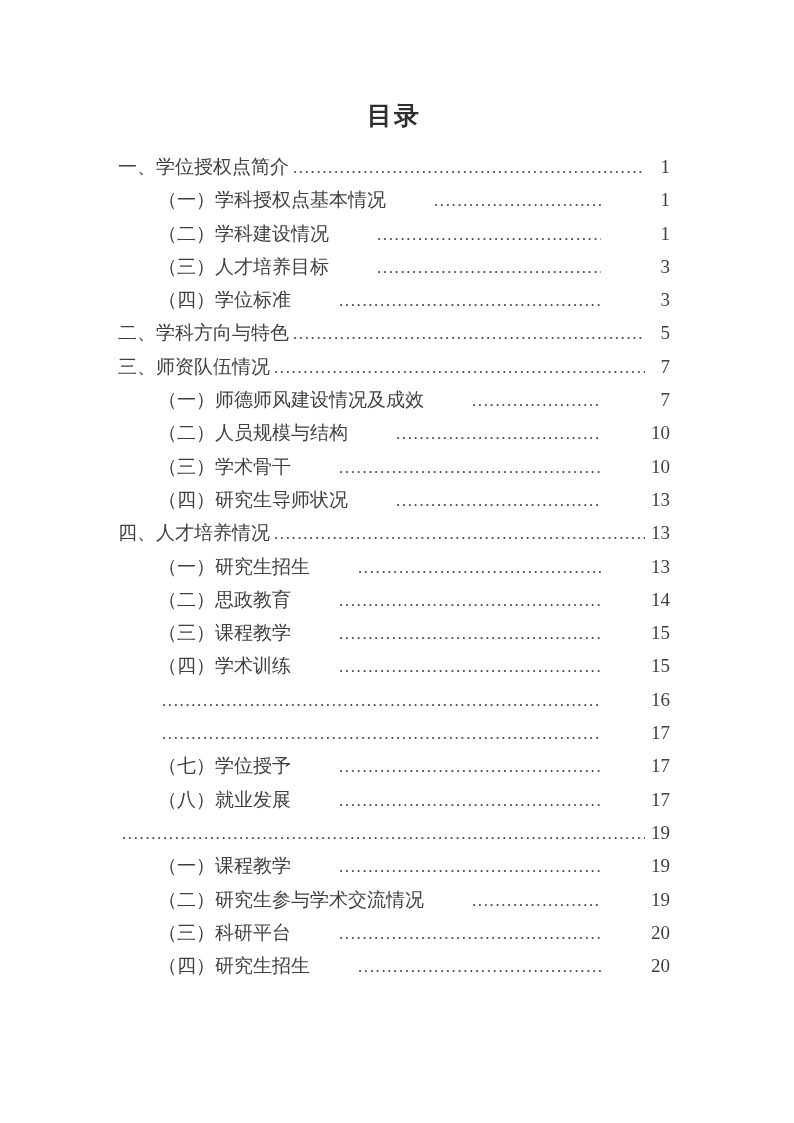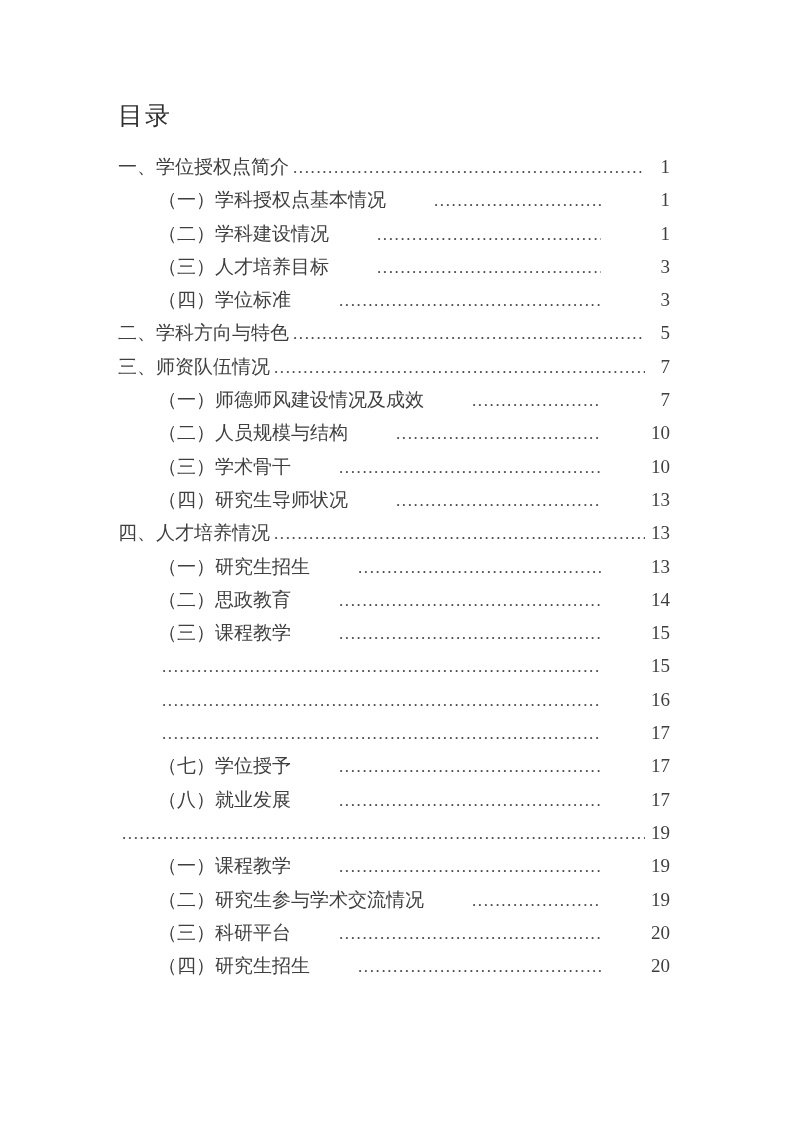--- a/index.html
+++ b/index.html
@@ -16,22 +16,23 @@
     font-family: "Liberation Serif", "DejaVu Serif", serif;
     color: #3f3f3f;
   }
   .content {
     position: absolute;
     left: 118px;
     top: 96px;
     width: 552px;
   }
   .doc-title {
+    text-align: center;
     font-size: 25px;
-    font-weight: normal;
+    font-weight: bold;
     color: #2e2e2e;
     letter-spacing: 2px;
     height: 40px;
     line-height: 40px;
     margin-bottom: 14px;
   }
   .toc-list {
     width: 100%;
   }
   .toc-entry {
@@ -145,20 +146,21 @@
     <span class="toc-label">（二）思政教育</span>
     <span class="toc-dots"></span>
     <span class="toc-page">14</span>
   </div>
         <div class="toc-entry level-2">
     <span class="toc-label">（三）课程教学</span>
     <span class="toc-dots"></span>
     <span class="toc-page">15</span>
   </div>
         <div class="toc-entry level-2">
+    <span class="toc-label">（四）学术训练</span>
     <span class="toc-dots"></span>
     <span class="toc-page">15</span>
   </div>
         <div class="toc-entry level-2">
     <span class="toc-dots"></span>
     <span class="toc-page">16</span>
   </div>
         <div class="toc-entry level-2">
     <span class="toc-dots"></span>
     <span class="toc-page">17</span>

